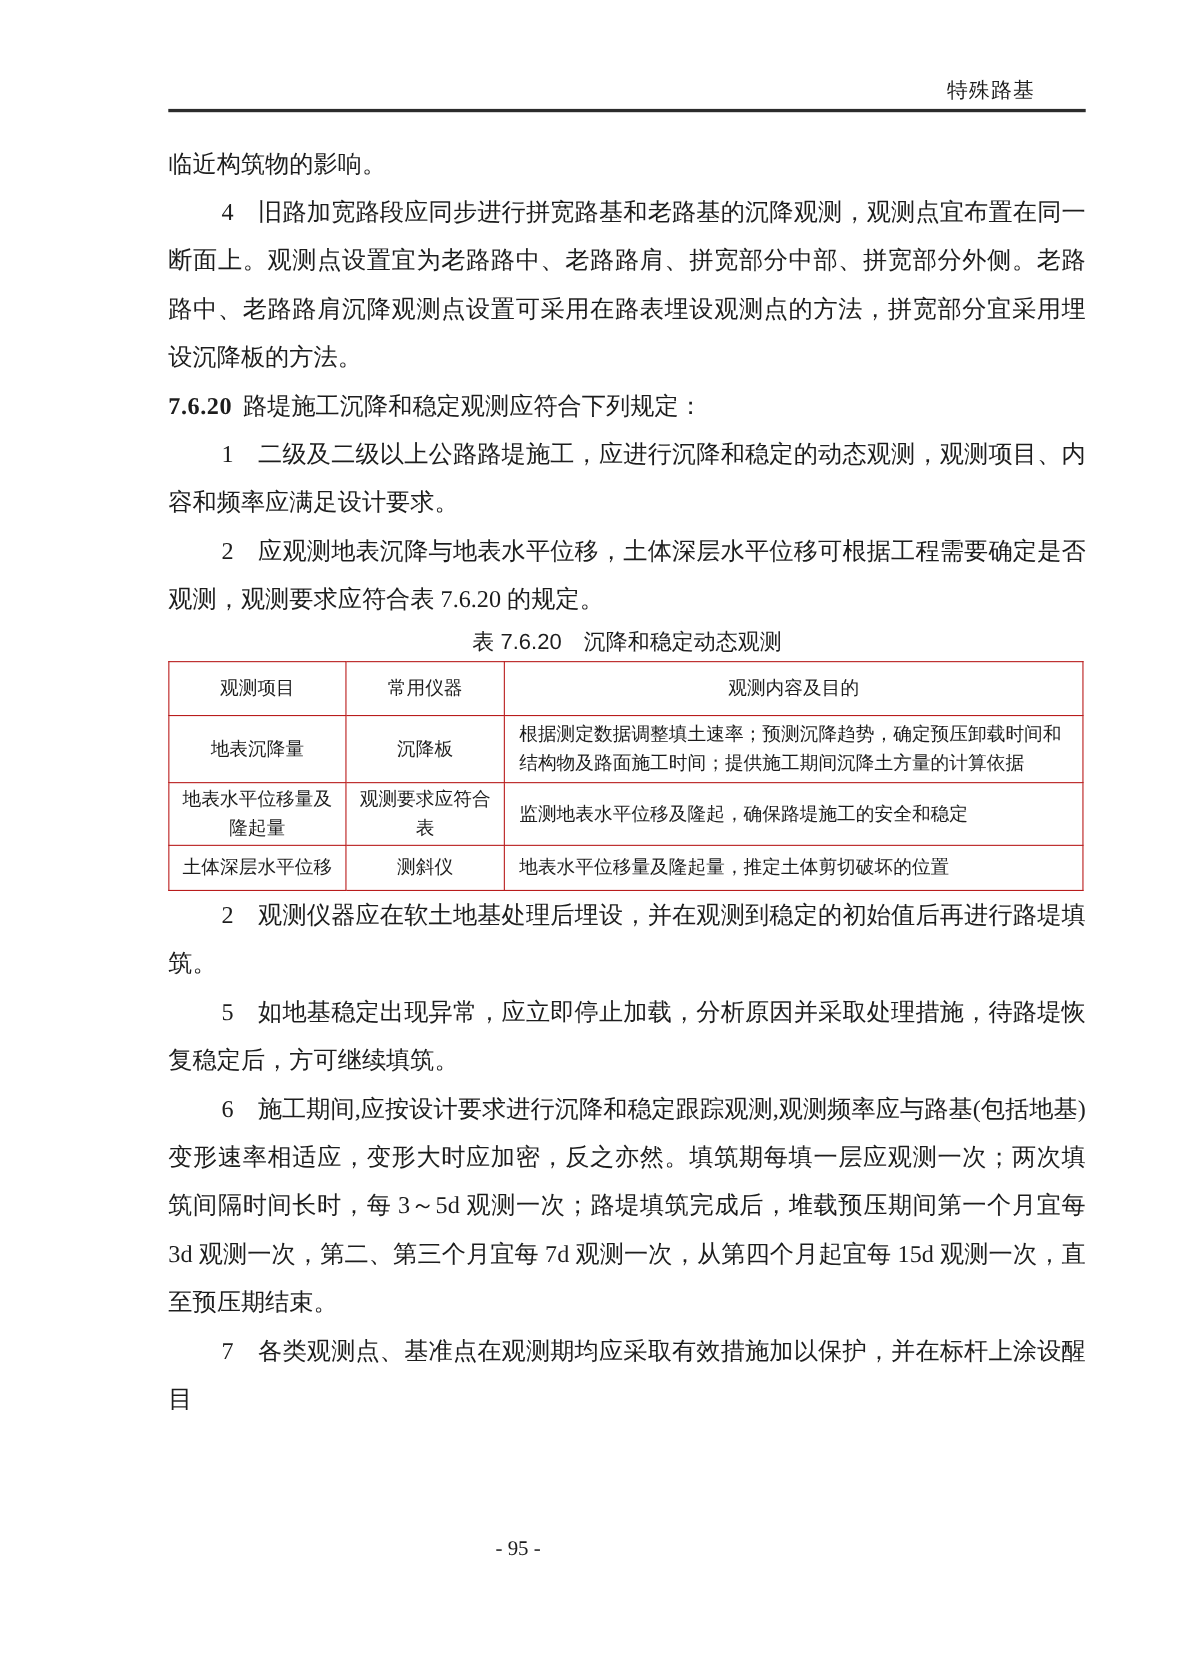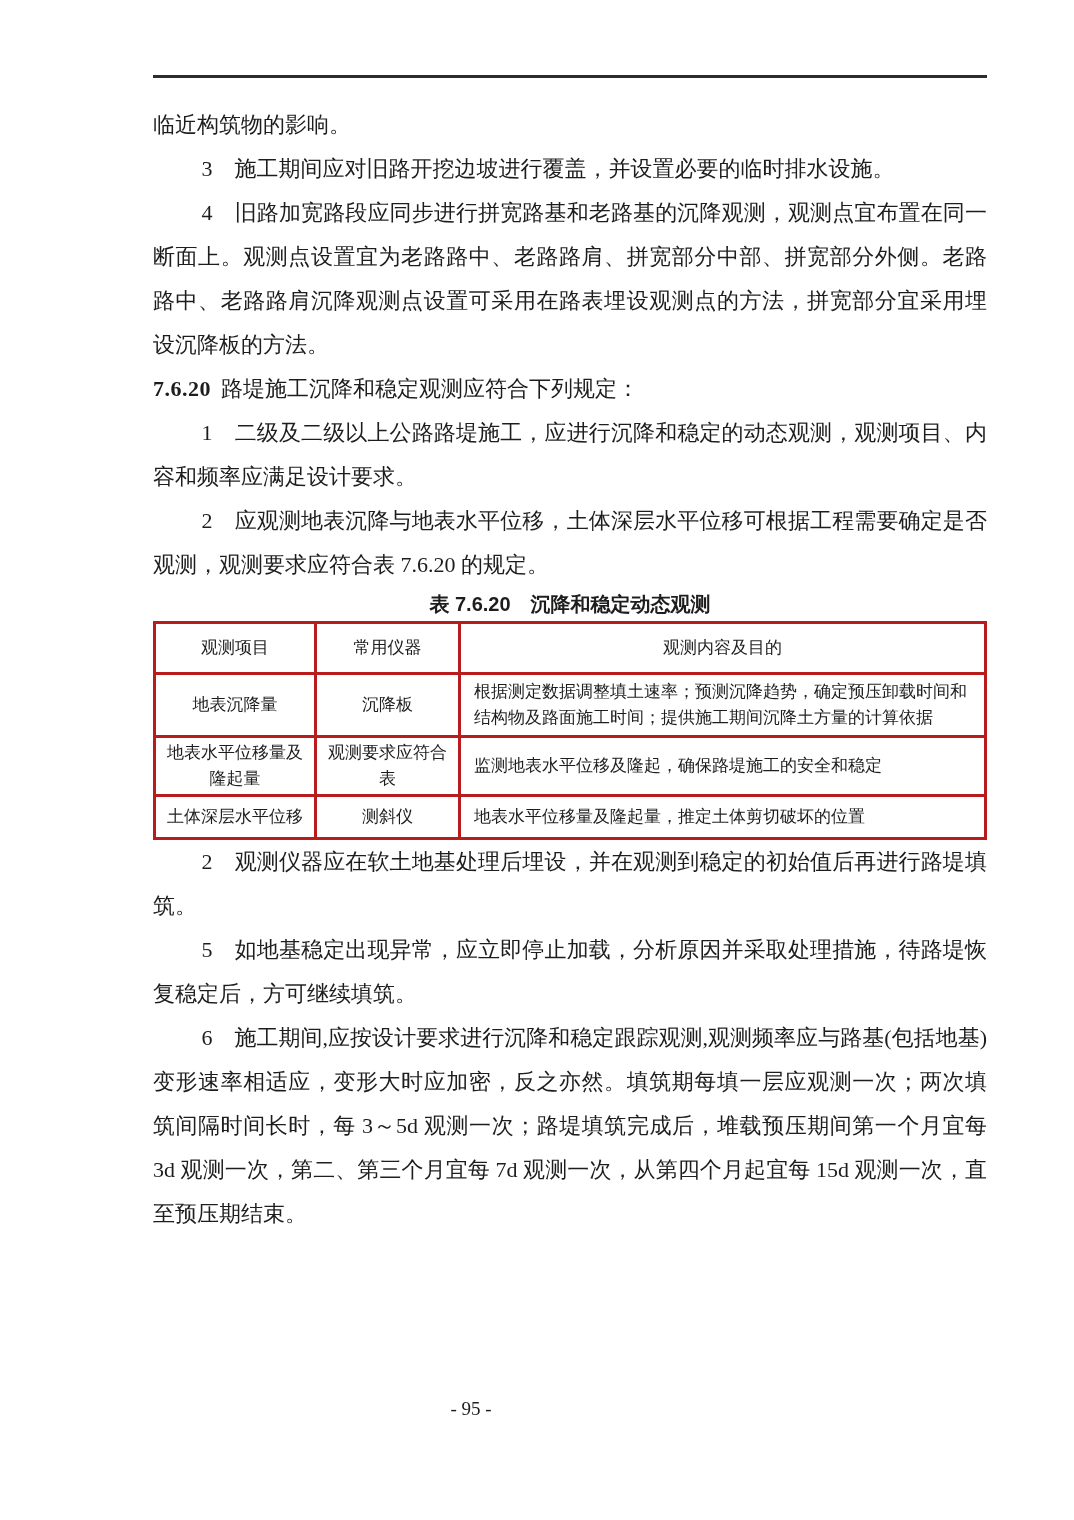--- a/index.html
+++ b/index.html
@@ -62,38 +62,38 @@
     font-weight: bold;
     letter-spacing: 0.5px;
   }
   .section-title {
     margin-left: 0.45em;
   }
   
   .table-caption {
     margin-top: 5px;
     font-family: "Liberation Sans", "DejaVu Sans", sans-serif;
-    font-weight: bold;
+    font-weight: normal;
     font-size: 20px;
     line-height: 25px;
     text-align: center;
     text-indent: 0;
   }
   table.obs-table {
     width: 831px;
     margin-top: 4px;
     border-collapse: collapse;
     table-layout: fixed;
   }
   .obs-table col.c1 { width: 161px; }
   .obs-table col.c2 { width: 144px; }
   .obs-table col.c3 { width: 526px; }
   .obs-table th,
   .obs-table td {
-    border: 3px solid #b91c1c;
+    border: 1px solid #b91c1c;
     font-size: 17px;
     font-weight: normal;
     line-height: 26px;
     vertical-align: middle;
     padding: 2px 6px;
   }
   .obs-table th {
     height: 44px;
     text-align: center;
   }
@@ -123,28 +123,28 @@
     line-height: 26px;
   }
 </style>
 </head>
 <body>
 
 <div class="page">
   <div class="content">
 
     <div class="header">
+      <div class="header-title">特殊路基</div>
       <div class="header-rule"></div>
     </div>
 
     <div class="body-text">
 
       <p class="para-cont">临近构筑物的影响。</p>
 
-      <p class="para-item">3　施工期间应对旧路开挖边坡进行覆盖，并设置必要的临时排水设施。</p>
 
       <p class="para-item">4　旧路加宽路段应同步进行拼宽路基和老路基的沉降观测，观测点宜布置在同一断面上。观测点设置宜为老路路中、老路路肩、拼宽部分中部、拼宽部分外侧。老路路中、老路路肩沉降观测点设置可采用在路表埋设观测点的方法，拼宽部分宜采用埋设沉降板的方法。</p>
 
       <p class="para-cont section-heading">
         <span class="section-number">7.6.20</span><span class="section-title">路堤施工沉降和稳定观测应符合下列规定：</span>
       </p>
 
       <p class="para-item">1　二级及二级以上公路路堤施工，应进行沉降和稳定的动态观测，观测项目、内容和频率应满足设计要求。</p>
 
       <p class="para-item">2　应观测地表沉降与地表水平位移，土体深层水平位移可根据工程需要确定是否观测，观测要求应符合表 7.6.20 的规定。</p>
@@ -181,18 +181,19 @@
         </tbody>
       </table>
 
       <p class="para-item after-table">2　观测仪器应在软土地基处理后埋设，并在观测到稳定的初始值后再进行路堤填筑。</p>
 
 
       <p class="para-item">5　如地基稳定出现异常，应立即停止加载，分析原因并采取处理措施，待路堤恢复稳定后，方可继续填筑。</p>
 
       <p class="para-item">6　施工期间,应按设计要求进行沉降和稳定跟踪观测,观测频率应与路基(包括地基)变形速率相适应，变形大时应加密，反之亦然。填筑期每填一层应观测一次；两次填筑间隔时间长时，每 3～5d 观测一次；路堤填筑完成后，堆载预压期间第一个月宜每 3d 观测一次，第二、第三个月宜每 7d 观测一次，从第四个月起宜每 15d 观测一次，直至预压期结束。</p>
 
+      <p class="para-item">7　各类观测点、基准点在观测期均应采取有效措施加以保护，并在标杆上涂设醒目</p>
 
     </div>
   </div>
 
   <div class="footer">- 95 -</div>
 </div>
 
 </body></html>

